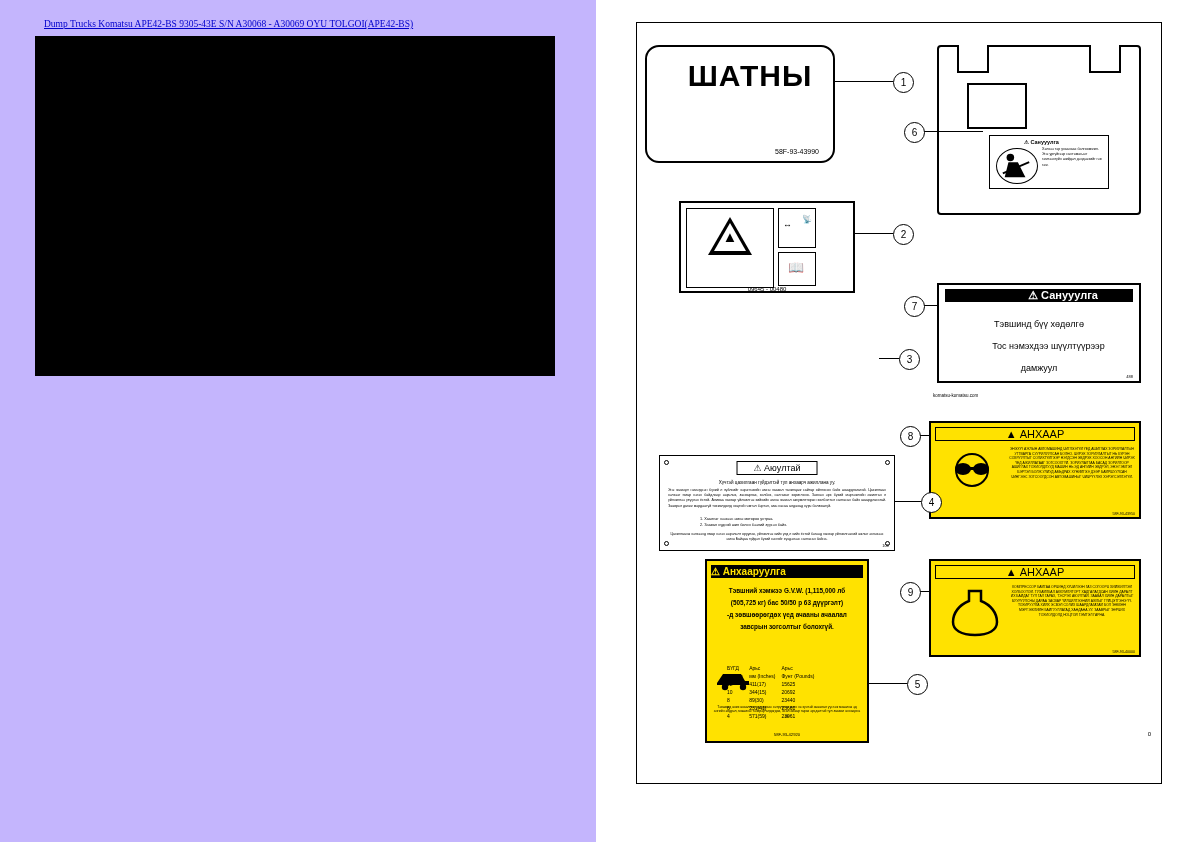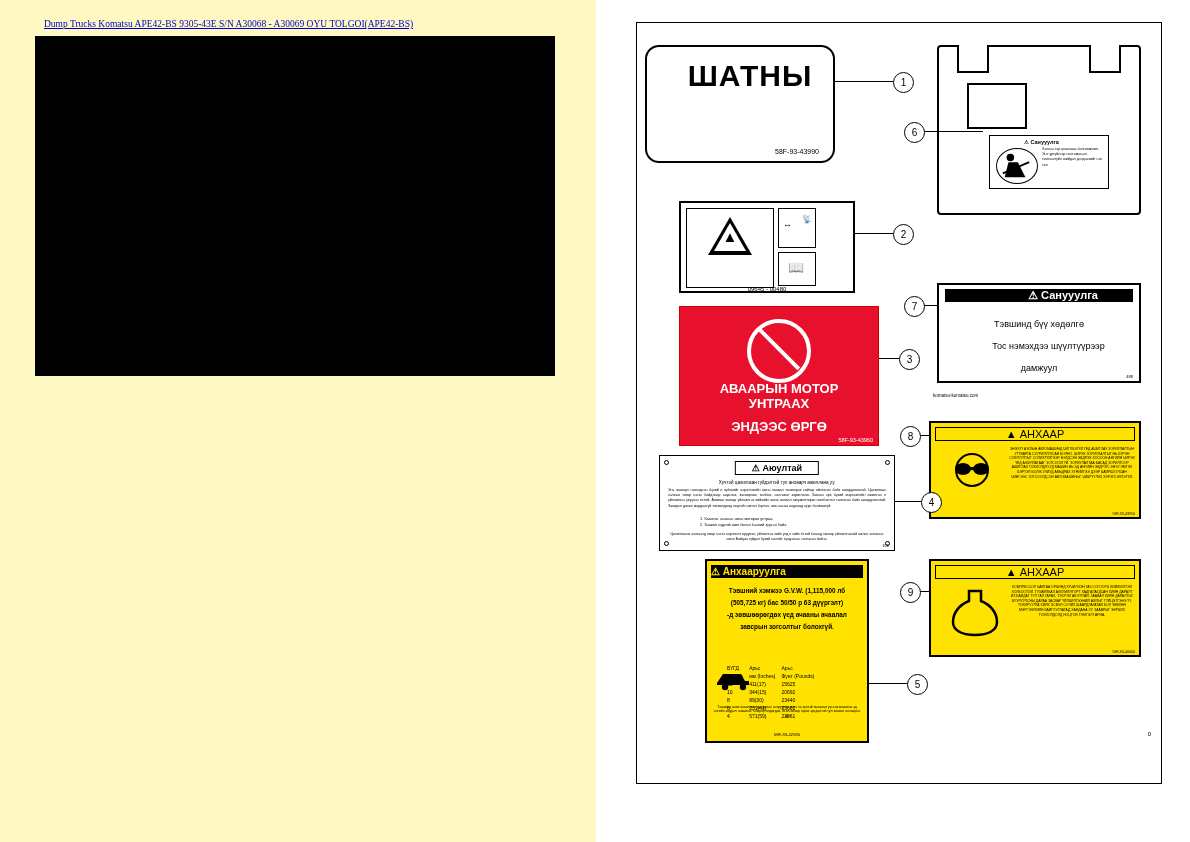--- a/index.html
+++ b/index.html
@@ -4,21 +4,21 @@
 <style>
   html,body{margin:0;padding:0;}
   body{
     width:1190px;height:842px;background:#ffffff;
     font-family:"Liberation Sans", sans-serif;
     position:relative;overflow:hidden;
   }
   .page{position:absolute;inset:0;}
 
   
-  .left-pane{position:absolute;left:0;top:0;width:596px;height:842px;background:#fef9c3;}
+  .left-pane{position:absolute;left:0;top:0;width:596px;height:842px;background:#c4b5fd;}
   .doc-title{
     position:absolute;left:44px;top:19px;width:470px;
     font-size:9.5px;color:#0000cc;text-decoration:underline;
     font-family:"Liberation Serif", serif;letter-spacing:0px;white-space:nowrap;
   }
   .viewer-black{
     position:absolute;left:35px;top:36px;width:520px;height:340px;background:#000000;
   }
 
   
@@ -63,21 +63,21 @@
     width:56px;height:56px;border-radius:50%;border:4px solid #fff;
   }
   .l3 .slash{position:absolute;left:50%;top:14px;transform:translateX(-50%) rotate(-45deg);width:4px;height:56px;background:#fff;}
   .l3 .t-a{position:absolute;left:0;right:0;top:74px;text-align:center;color:#fff;font-size:13px;font-weight:bold;}
   .l3 .t-b{position:absolute;left:0;right:0;top:89px;text-align:center;color:#fff;font-size:13px;font-weight:bold;}
   .l3 .t-c{position:absolute;left:0;right:0;top:112px;text-align:center;color:#fff;font-size:13px;font-weight:bold;}
   .l3 .code{position:absolute;right:5px;bottom:2px;color:#fff;font-size:5.5px;}
 
   
   .l4{left:22px;top:432px;width:236px;height:96px;border:1.5px solid #000;background:#fff;}
-  .l4 .hdr{position:absolute;left:50%;transform:translateX(-50%);top:5px;border:1.2px solid #000;padding:1px 16px;font-size:9px;font-weight:bold;}
+  .l4 .hdr{position:absolute;left:50%;transform:translateX(-50%);top:5px;border:1.2px solid #000;padding:1px 16px;font-size:9px;font-weight:normal;}
   .l4 .sub{position:absolute;left:0;right:0;top:24px;text-align:center;font-size:4.6px;}
   .l4 .body{position:absolute;left:8px;right:8px;top:32px;font-size:3.6px;line-height:1.45;text-align:justify;}
   .l4 .list{position:absolute;left:40px;right:14px;top:60px;font-size:3.8px;line-height:1.6;}
   .l4 .foot{position:absolute;left:8px;right:8px;bottom:8px;font-size:3.5px;line-height:1.45;text-align:center;}
   .l4 .code{position:absolute;right:5px;bottom:2px;font-size:4px;}
   .l4 .dot{position:absolute;width:3px;height:3px;border:.8px solid #000;border-radius:50%;}
 
   
   .l5{left:68px;top:536px;width:164px;height:184px;background:#ffe200;border:2px solid #000;}
   .l5 .hdr{position:absolute;left:4px;right:4px;top:4px;background:#000;color:#ffe200;font-size:10px;font-weight:bold;padding:1px 0;}
@@ -151,28 +151,20 @@
             <span style="position:absolute;right:3px;top:6px;font-size:8px;">📡</span>
           </div>
           <div class="cell c3">
             <span style="position:absolute;left:9px;top:7px;font-size:13px;">📖</span>
           </div>
         </div>
       </div>
       <div class="code">09645 - 00480</div>
     </div>
 
-    <div class="lbl l3">
-      <div class="circ"></div>
-      <div class="slash"></div>
-      <div class="t-a">АВААРЫН МОТОР</div>
-      <div class="t-b">УНТРААХ</div>
-      <div class="t-c">ЭНДЭЭС ӨРГӨ</div>
-      <div class="code">58F-93-43960</div>
-    </div>
 
     <div class="lbl l4">
       <div class="dot" style="left:4px;top:4px;"></div>
       <div class="dot" style="right:4px;top:4px;"></div>
       <div class="dot" style="left:4px;bottom:4px;"></div>
       <div class="dot" style="right:4px;bottom:4px;"></div>
       <div class="hdr">
         <span>⚠</span>
         <span>Аюултай</span>
       </div>

